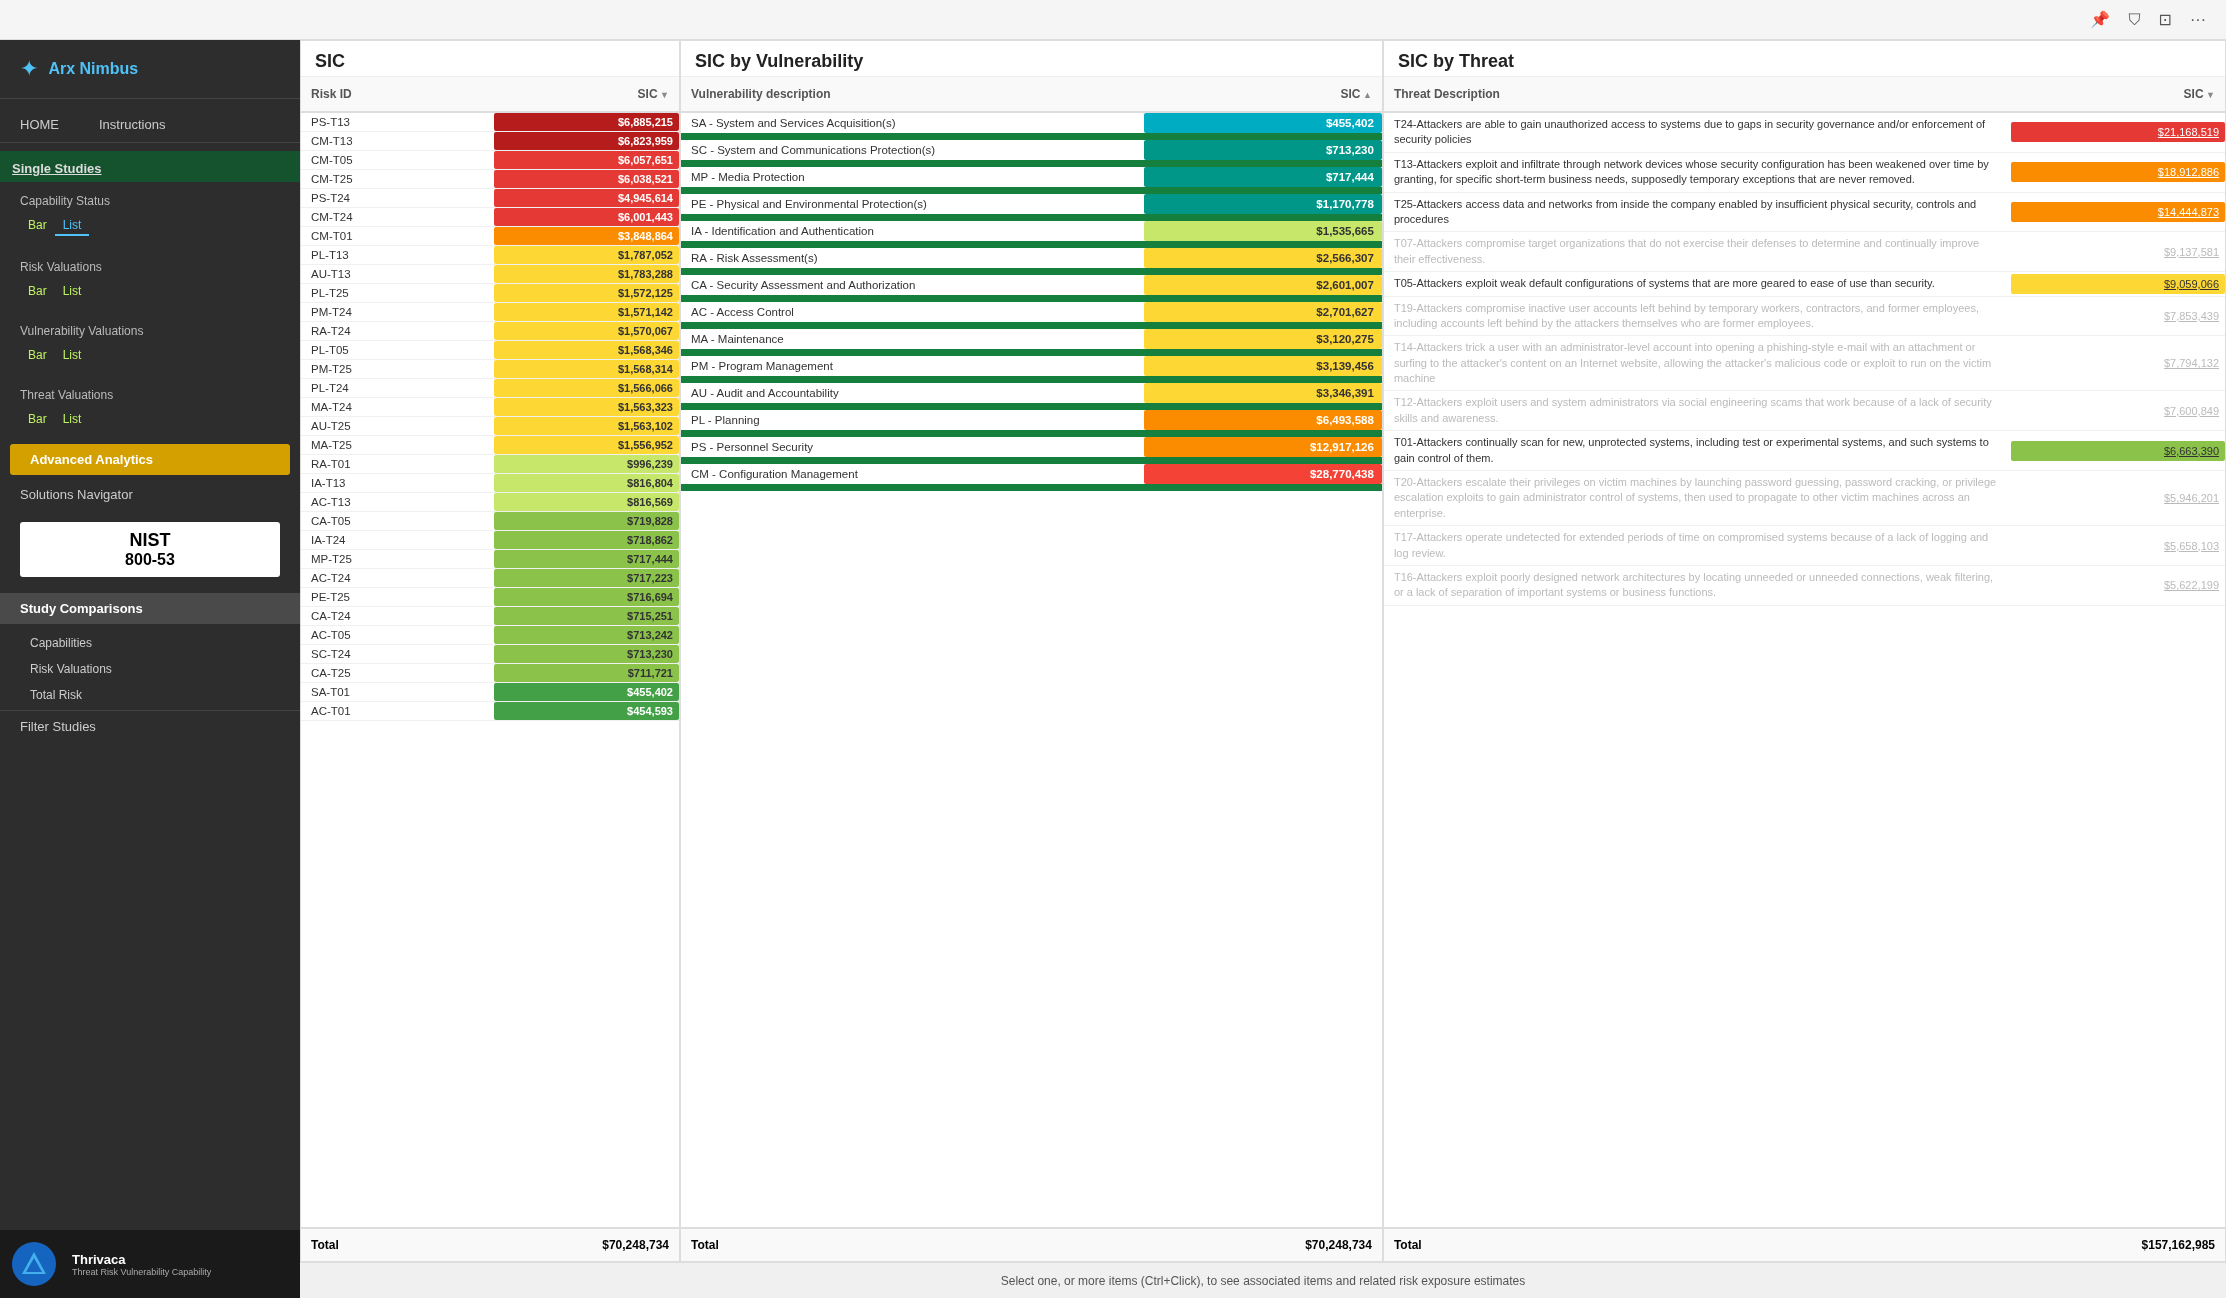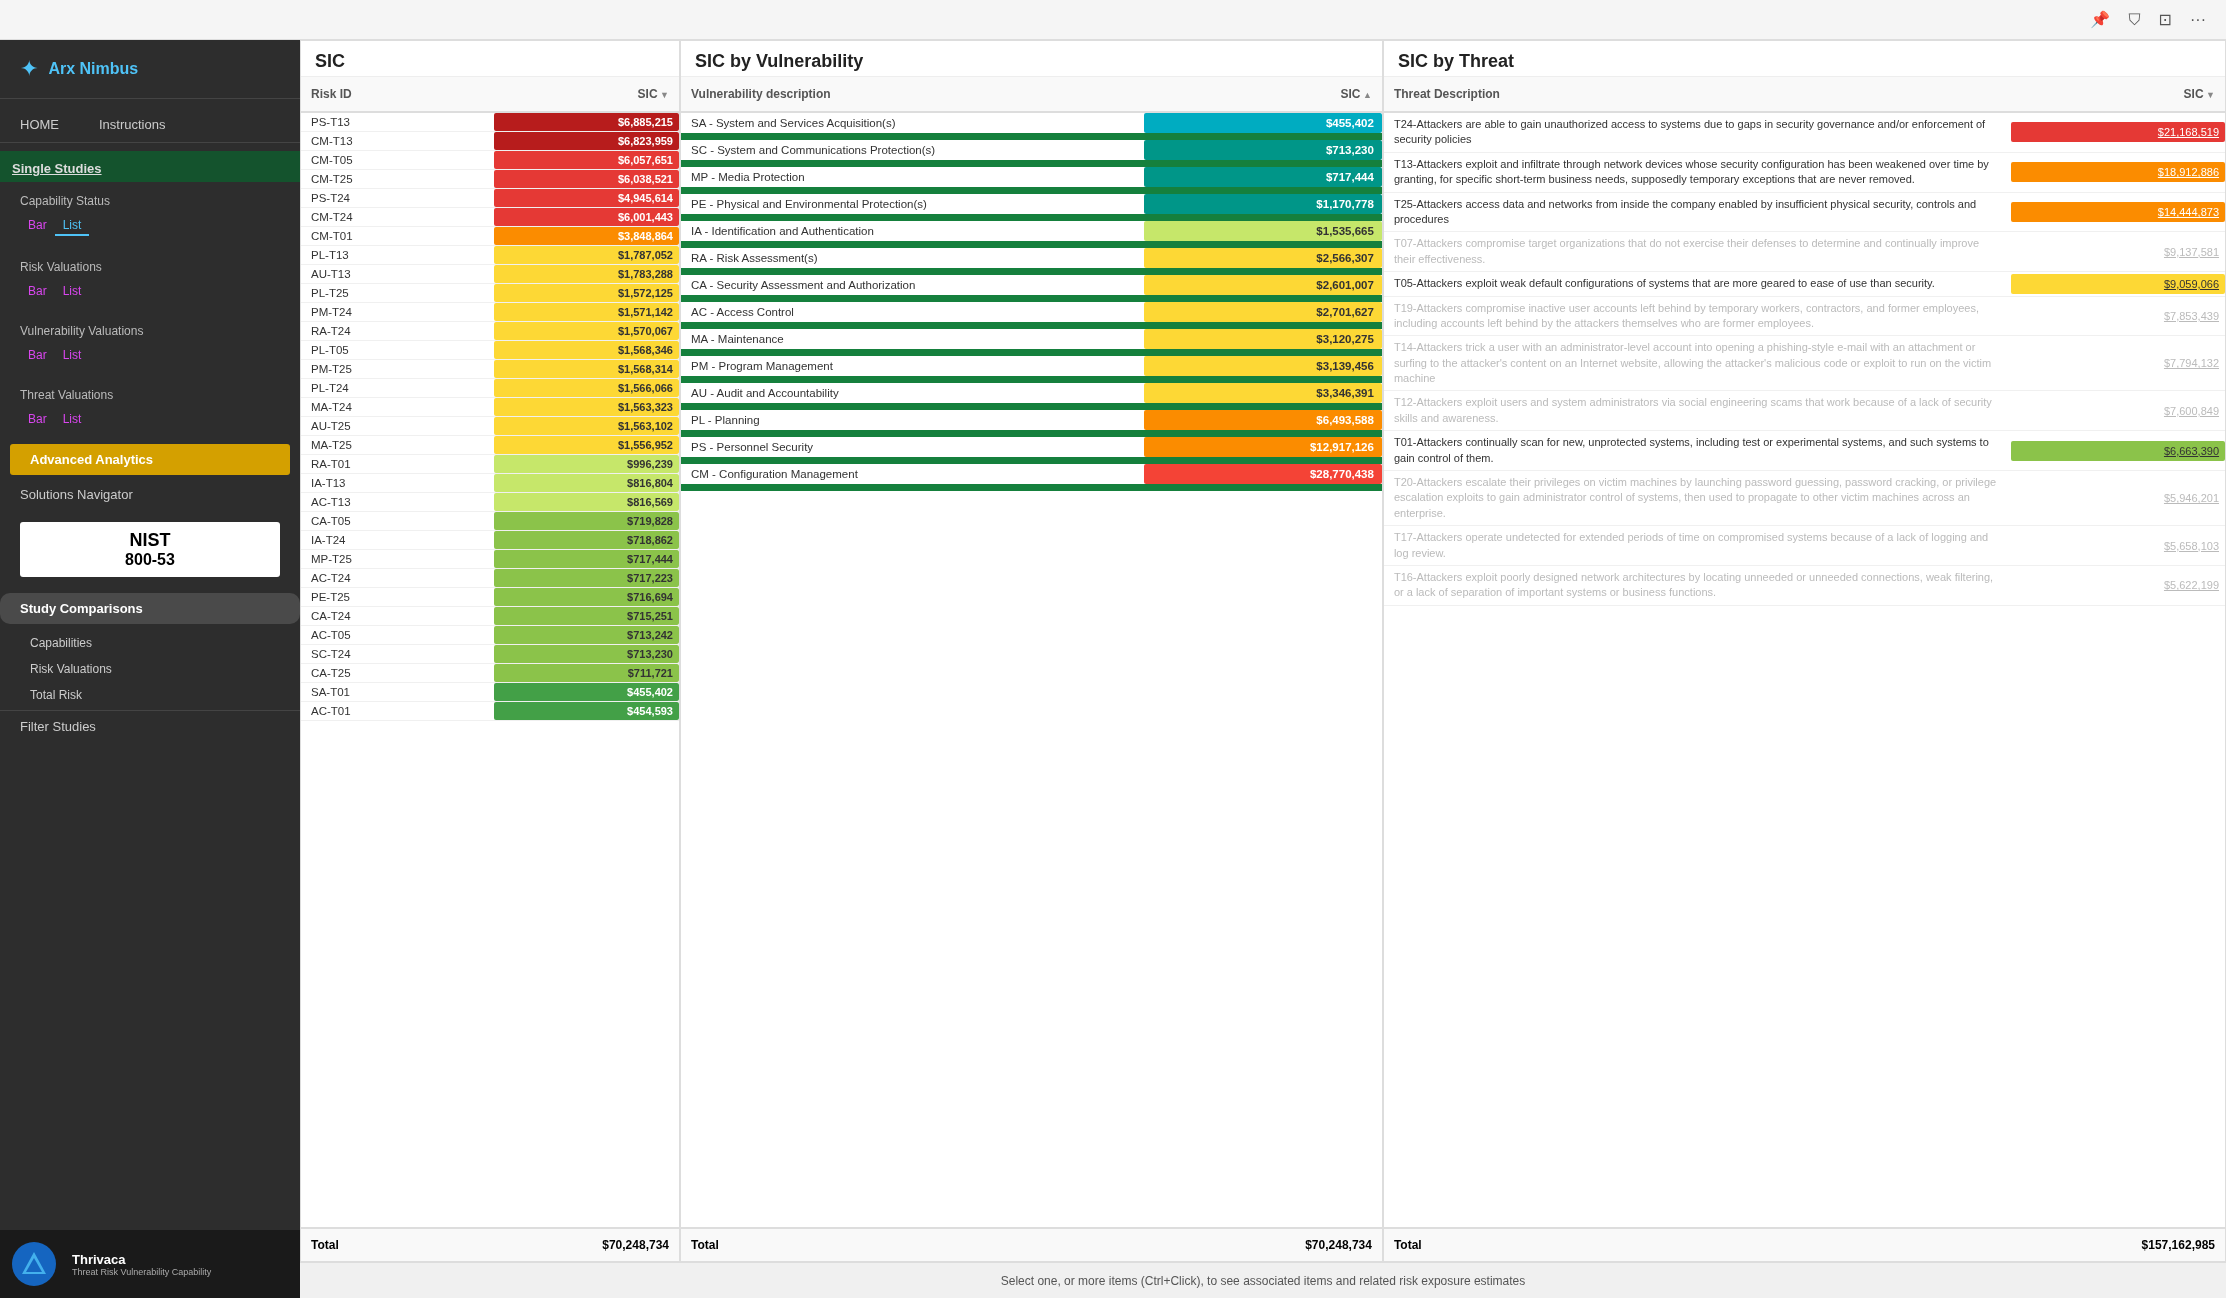--- a/index.html
+++ b/index.html
@@ -20,27 +20,27 @@
     .sidebar-logo { padding: 16px 20px; display: flex; align-items: center; gap: 10px; border-bottom: 1px solid #444; }
     .logo-icon { color: #4fc3f7; font-size: 22px; }
     .logo-text { color: #4fc3f7; font-weight: bold; font-size: 16px; }
     .sidebar-nav { padding: 8px 0; }
     .sidebar-nav-top { display: flex; gap: 0; border-bottom: 1px solid #444; }
     .nav-item { padding: 10px 20px; color: #ccc; cursor: pointer; font-size: 13px; }
     .sidebar-section-header { padding: 10px 12px 6px; background: #14532d; color: #ddd; font-size: 13px; font-weight: 600; text-decoration: underline; }
     .sidebar-group { padding: 6px 0; }
     .sidebar-group-label { padding: 6px 20px; color: #bbb; font-size: 12px; }
     .sidebar-sub-items { display: flex; gap: 0; padding: 2px 20px 6px; }
-    .sidebar-sub-item { color: #d946ef; cursor: pointer; font-size: 12px; padding: 2px 8px; }
+    .sidebar-sub-item { color: #bef264; cursor: pointer; font-size: 12px; padding: 2px 8px; }
     .sidebar-sub-item.active { color: #4fc3f7; border-bottom: 2px solid #4fc3f7; }
 
     .sidebar-advanced { padding: 8px 20px; background: #d4a000; color: #fff; font-size: 13px; font-weight: 600; margin: 4px 10px; border-radius: 3px; }
     .sidebar-solutions { padding: 8px 20px; color: #ccc; font-size: 13px; cursor: pointer; }
 
-    .sidebar-study-comparisons { padding: 8px 20px; background: #4a4a4a; color: #fff; font-size: 13px; font-weight: 600; margin: 4px 0; border-radius: 10px; }
+    .sidebar-study-comparisons { padding: 8px 20px; background: #4a4a4a; color: #fff; font-size: 13px; font-weight: 600; margin: 4px 0; }
     .sidebar-study-items { padding: 2px 0; }
     .sidebar-study-item { padding: 6px 30px; color: #ccc; cursor: pointer; font-size: 12px; }
 
     .sidebar-filter { padding: 8px 20px; color: #ccc; font-size: 13px; cursor: pointer; border-top: 1px solid #444; }
 
     
     .content-area { flex: 1; display: flex; flex-direction: column; background: #f5f5f5; overflow: hidden; }
 
     
     .tables-container { display: flex; flex: 1; gap: 0; overflow: hidden; padding: 0; }

